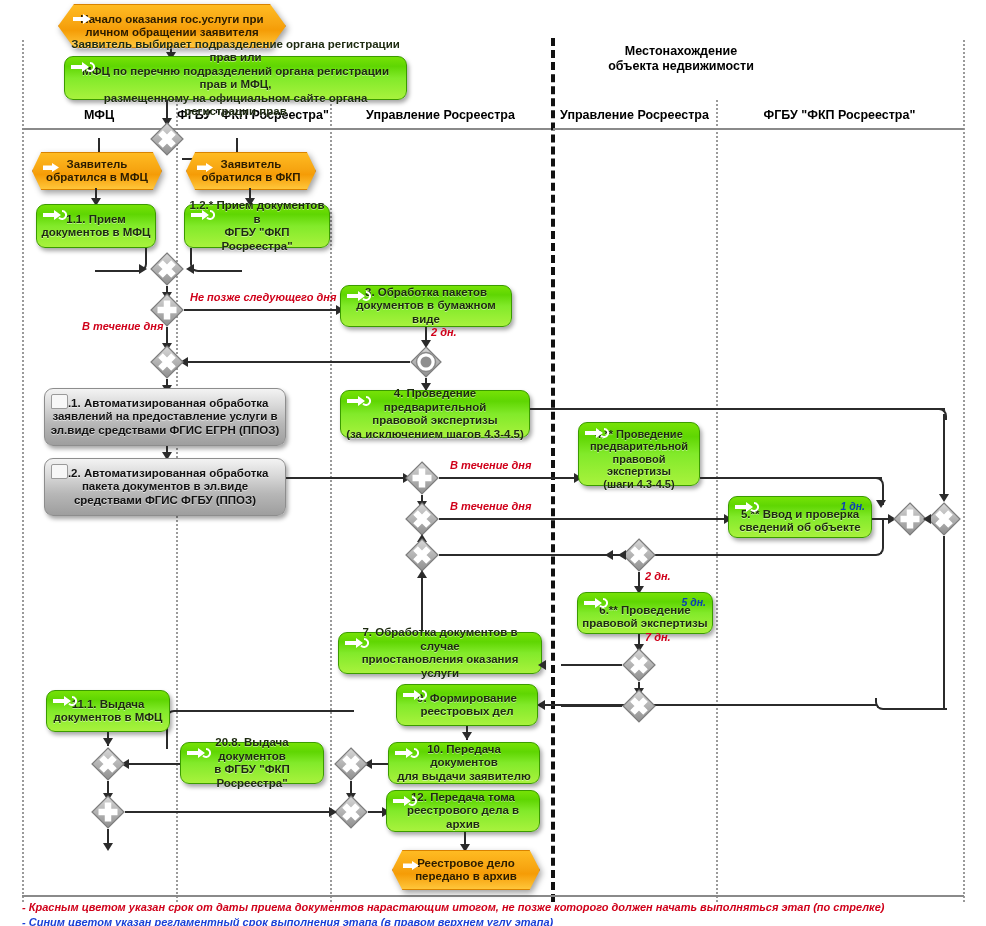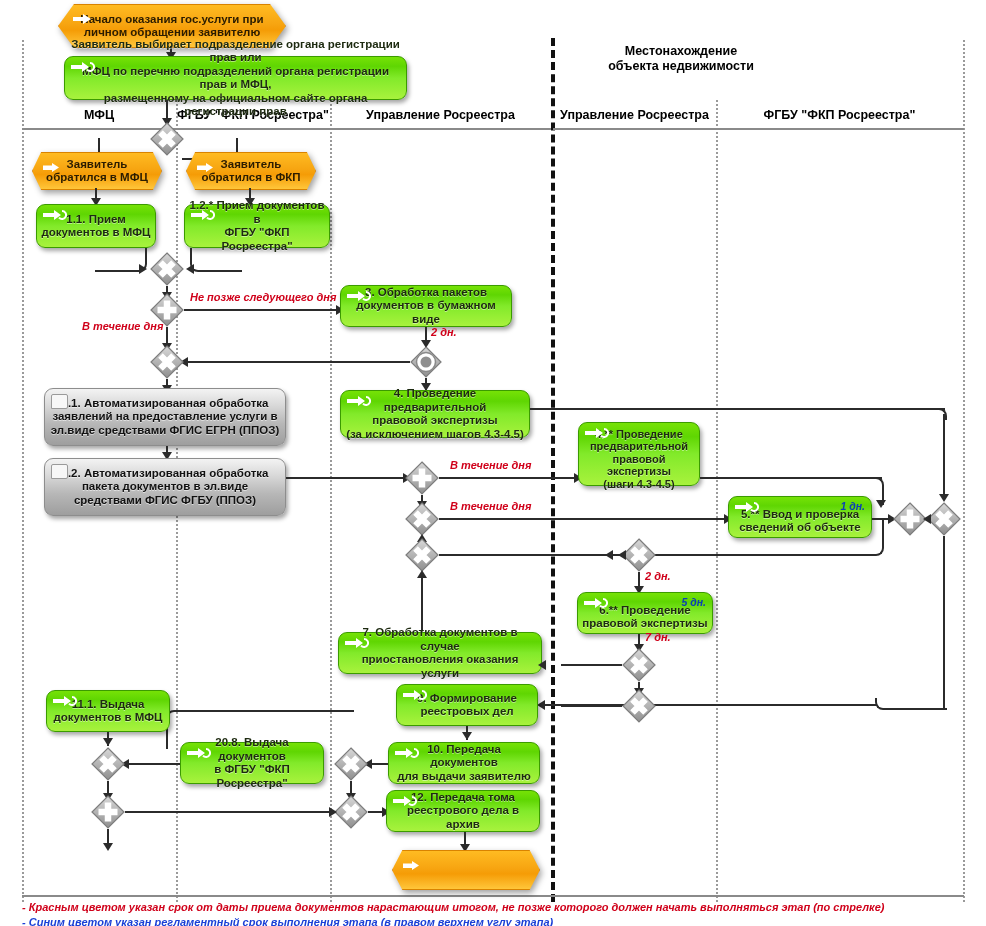--- a/index.html
+++ b/index.html
@@ -106,21 +106,21 @@
 
   <div class="hexwrap" style="left:58px;top:4px;width:226px;height:42px;">
     <div class="hex">
       <div class="hexmark">
         <svg width="20" height="10" viewBox="0 0 20 10">
             <path d="M0 3h10V0l8 5-8 5V7H0z" fill="#fff"></path>
           </svg>
       </div>
       <span class="t">
         <span>Начало оказания гос.услуги при</span><br>
-        <span>личном обращении заявителю</span>
+        <span>личном обращении заявителя</span>
       </span>
     </div>
   </div>
   <div class="ln lv" style="left:170px;top:46px;height:8px;"></div>
   <div class="arw down" style="left:166px;top:52px;"></div>
 
   <div class="task" style="left:24px;top:56px;width:343px;height:44px;margin-left:40px;">
     <div class="tmark">
       <svg width="24" height="12" viewBox="0 0 24 12">
           <path d="M0 4h11V1l7 5-7 5V8H0z" fill="#fff"></path>
@@ -603,20 +603,24 @@
   <div class="ln lv" style="left:464px;top:832px;height:18px;"></div>
   <div class="arw down" style="left:460px;top:844px;"></div>
 
   <div class="hexwrap" style="left:392px;top:850px;width:146px;height:38px;">
     <div class="hex">
       <div class="hexmark" style="left:10px;">
         <svg width="18" height="9" viewBox="0 0 18 9">
             <path d="M0 2.5h9V0l7 4.5-7 4.5V7H0z" fill="#fff"></path>
           </svg>
       </div>
+      <span class="t">
+        <span>Реестровое дело</span><br>
+        <span>передано в архив</span>
+      </span>
     </div>
   </div>
 
   <div class="footer">
     <div>- Красным цветом указан срок от даты приема документов нарастающим итогом, не позже которого должен начать выполняться этап (по стрелке)</div>
     <div class="blue">- Синим цветом указан регламентный срок выполнения этапа (в правом верхнем углу этапа)</div>
   </div>
 
 </div>
 

